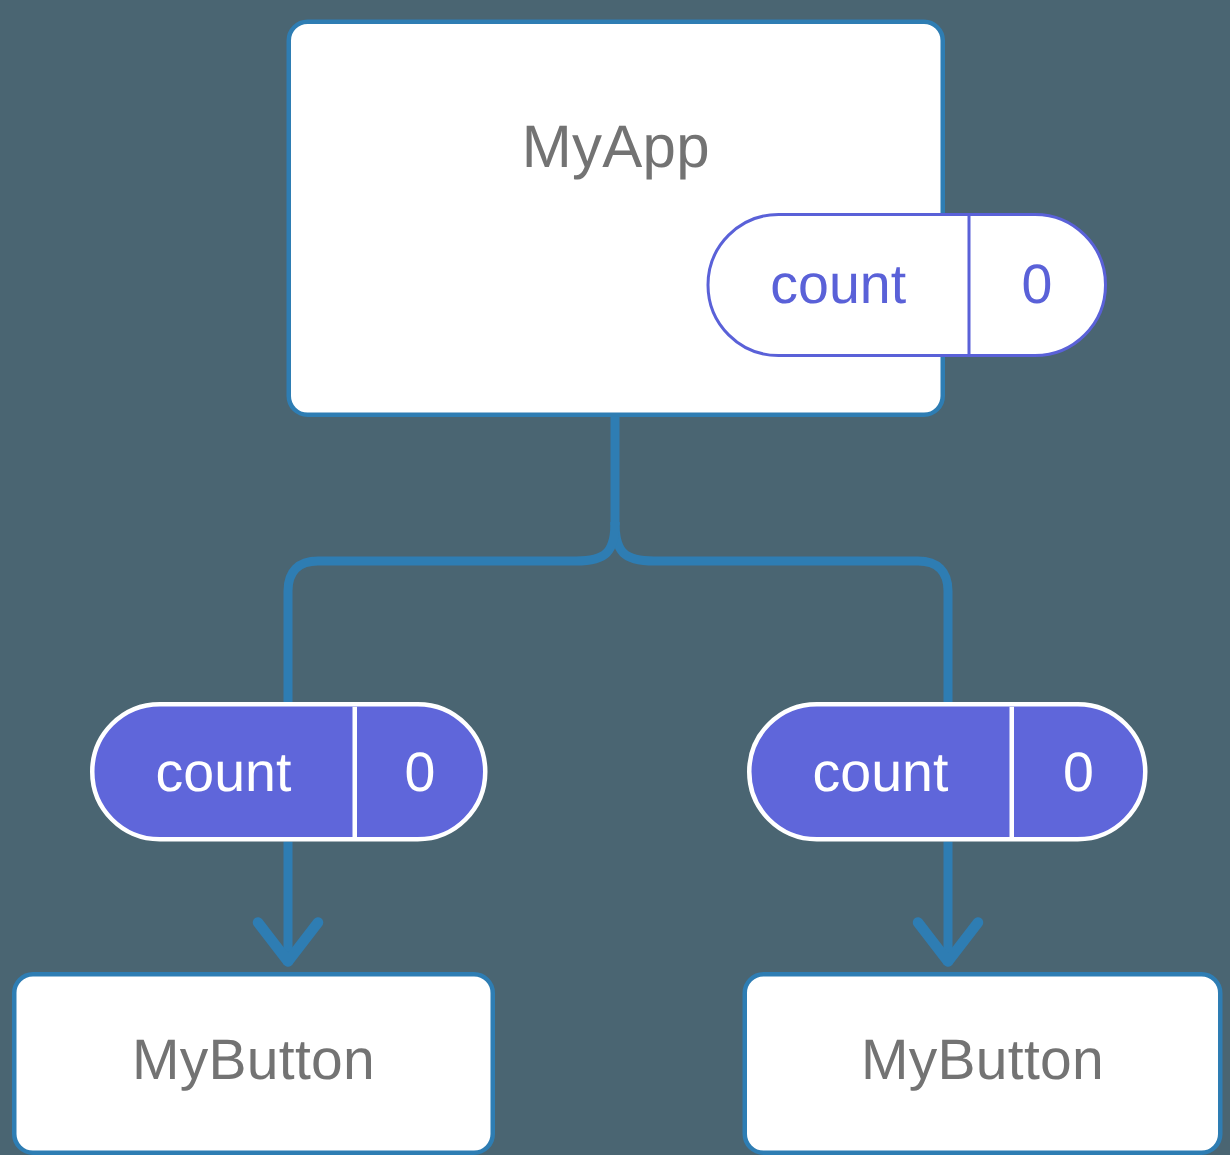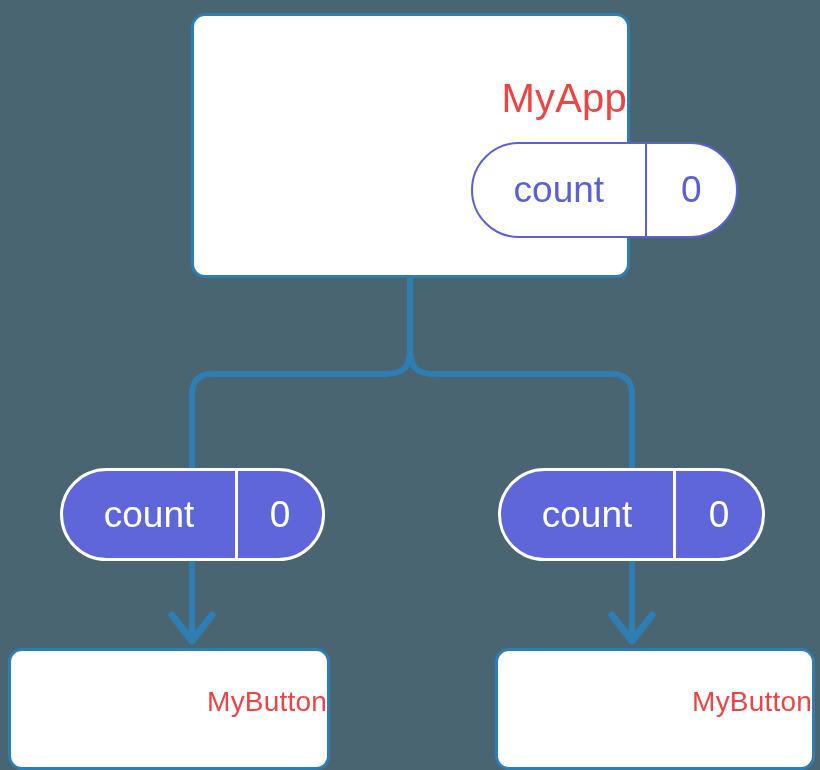--- a/index.html
+++ b/index.html
@@ -51,33 +51,33 @@
     left: 495px;
     top: 648px;
     width: 320px;
     height: 122px;
   }
 
   .component-title {
     position: absolute;
     left: 0;
     right: 0;
-    text-align: right;
-    color: #ef4444;
+    text-align: center;
+    color: #737373;
     font-size: 40px;
     font-weight: 400;
     letter-spacing: 0.2px;
     white-space: nowrap;
   }
   #app-title {
     top: 60px;
   }
   .button-title {
     top: 35px;
-    font-size: 28px;
+    font-size: 38px;
   }
 
   
   .state-pill {
     position: absolute;
     display: flex;
     align-items: stretch;
     box-sizing: border-box;
     border-radius: 999px;
     overflow: hidden;

